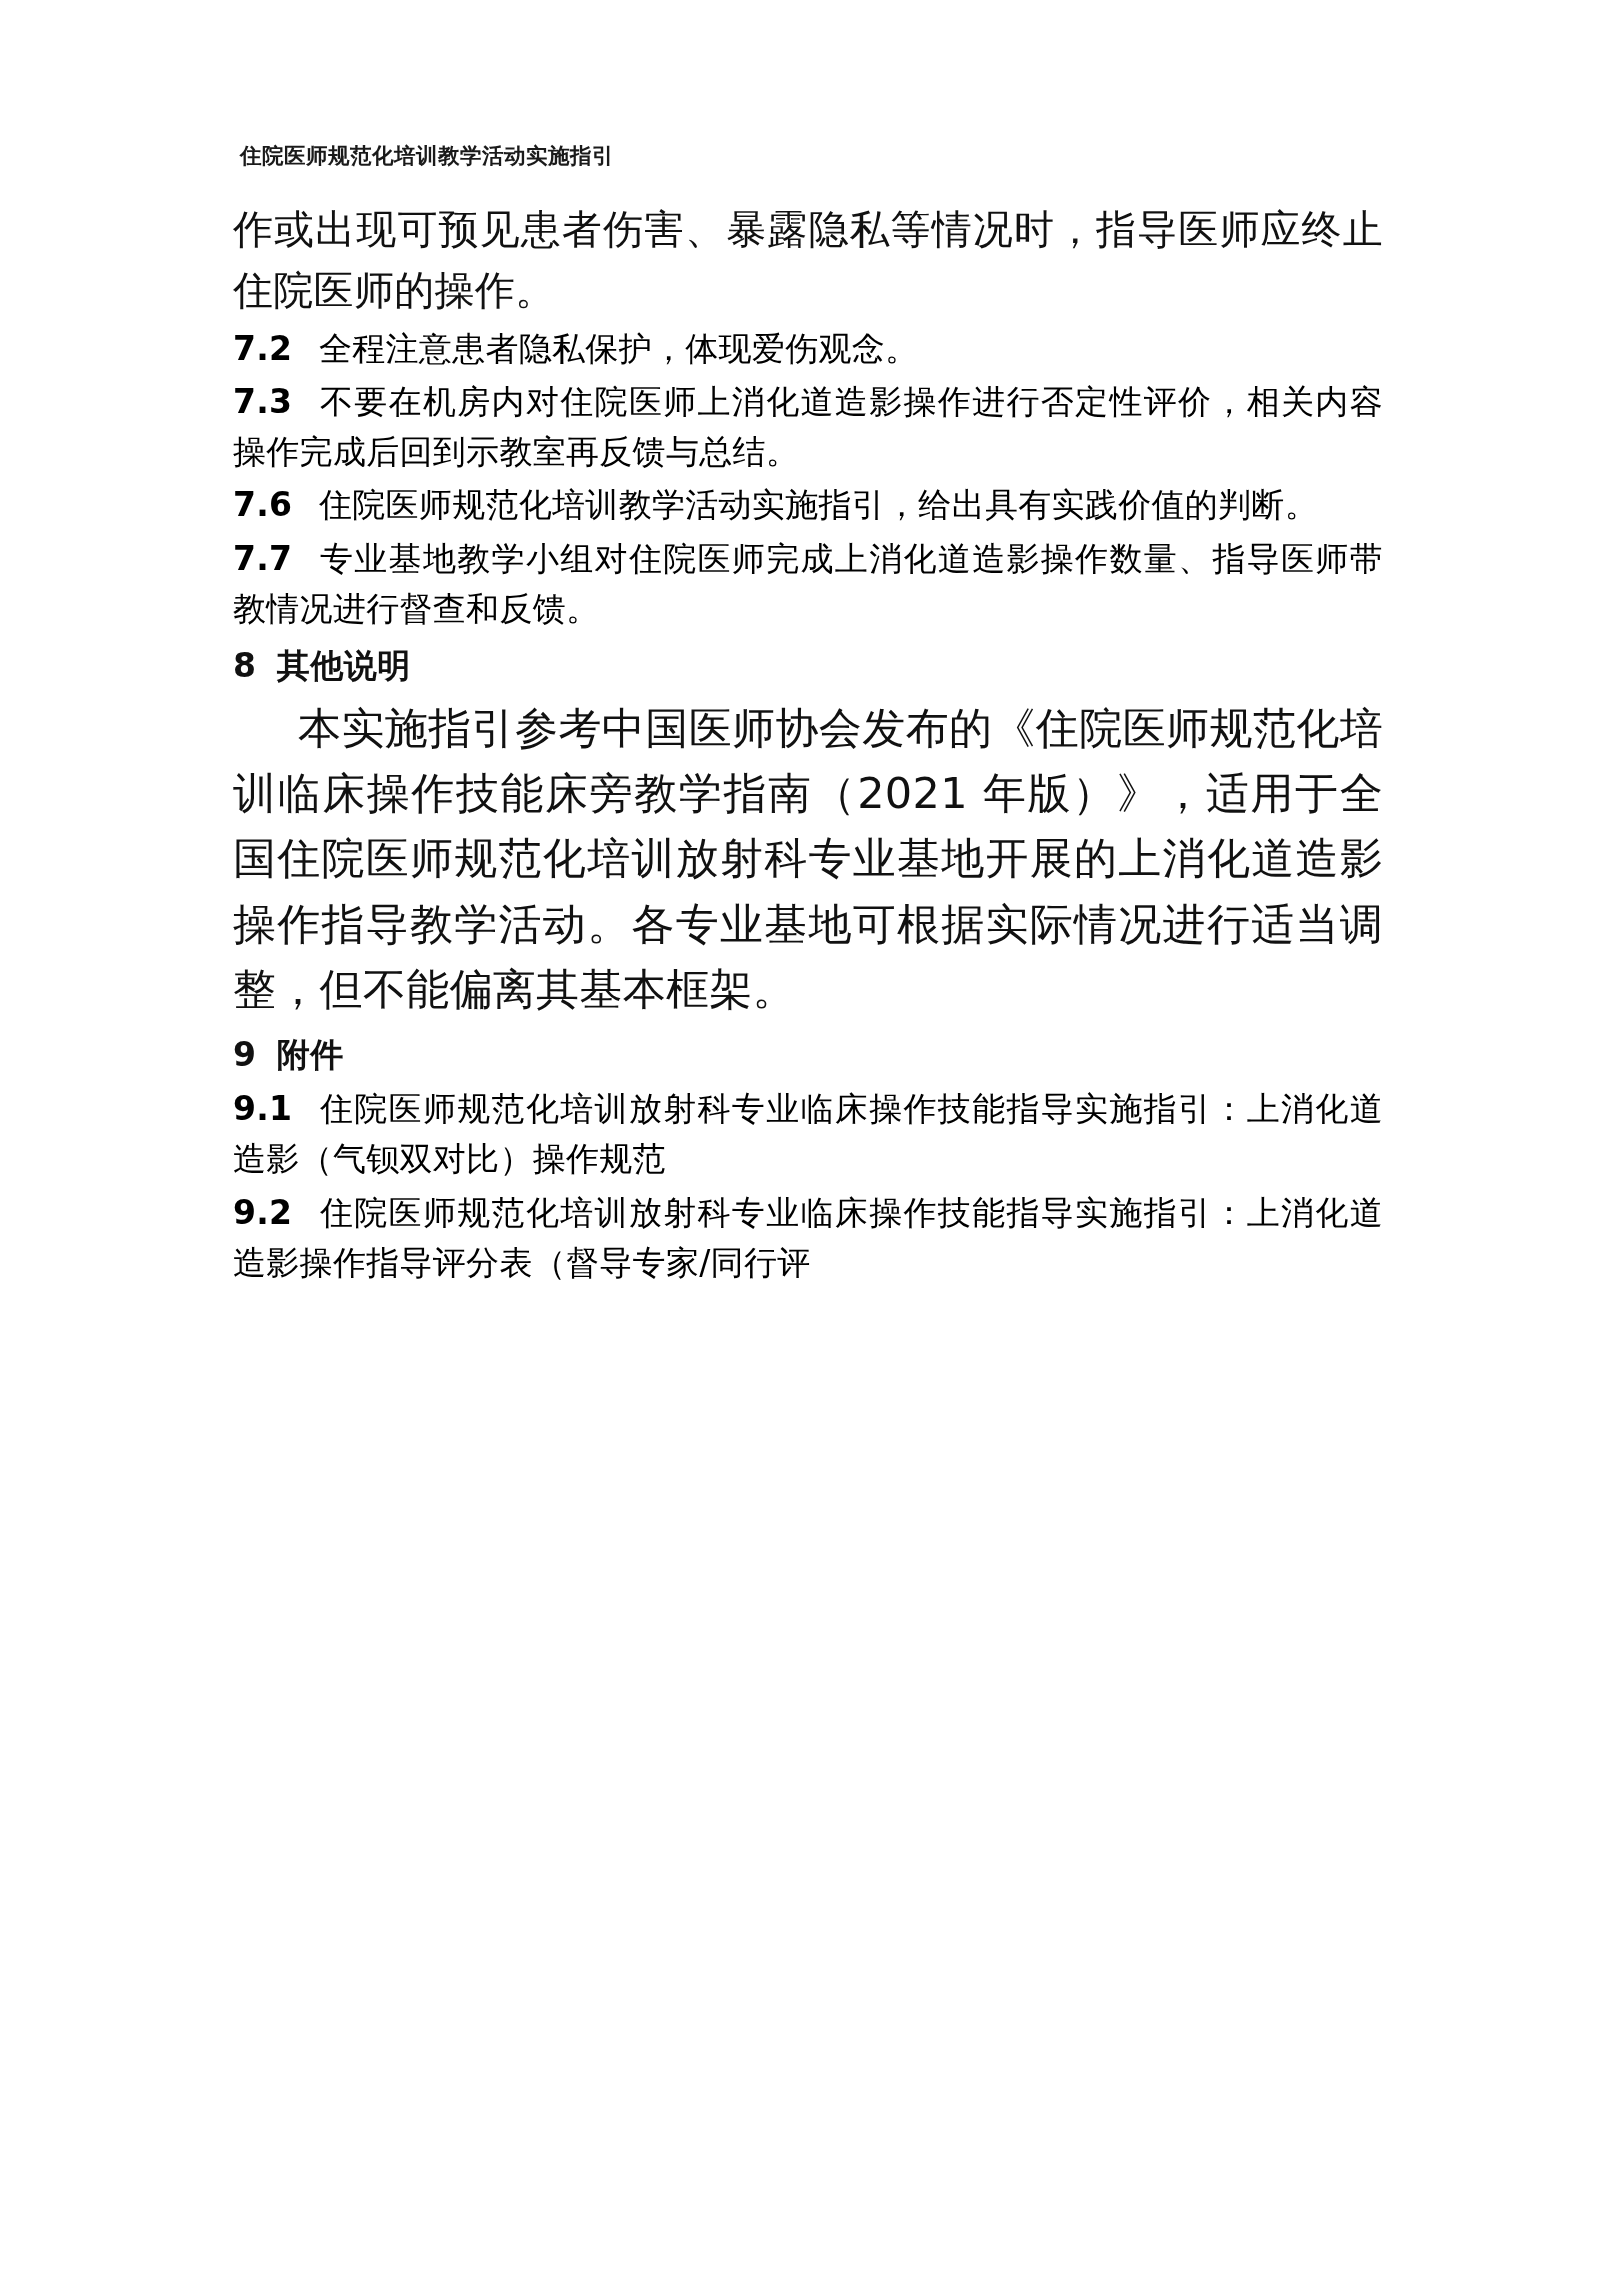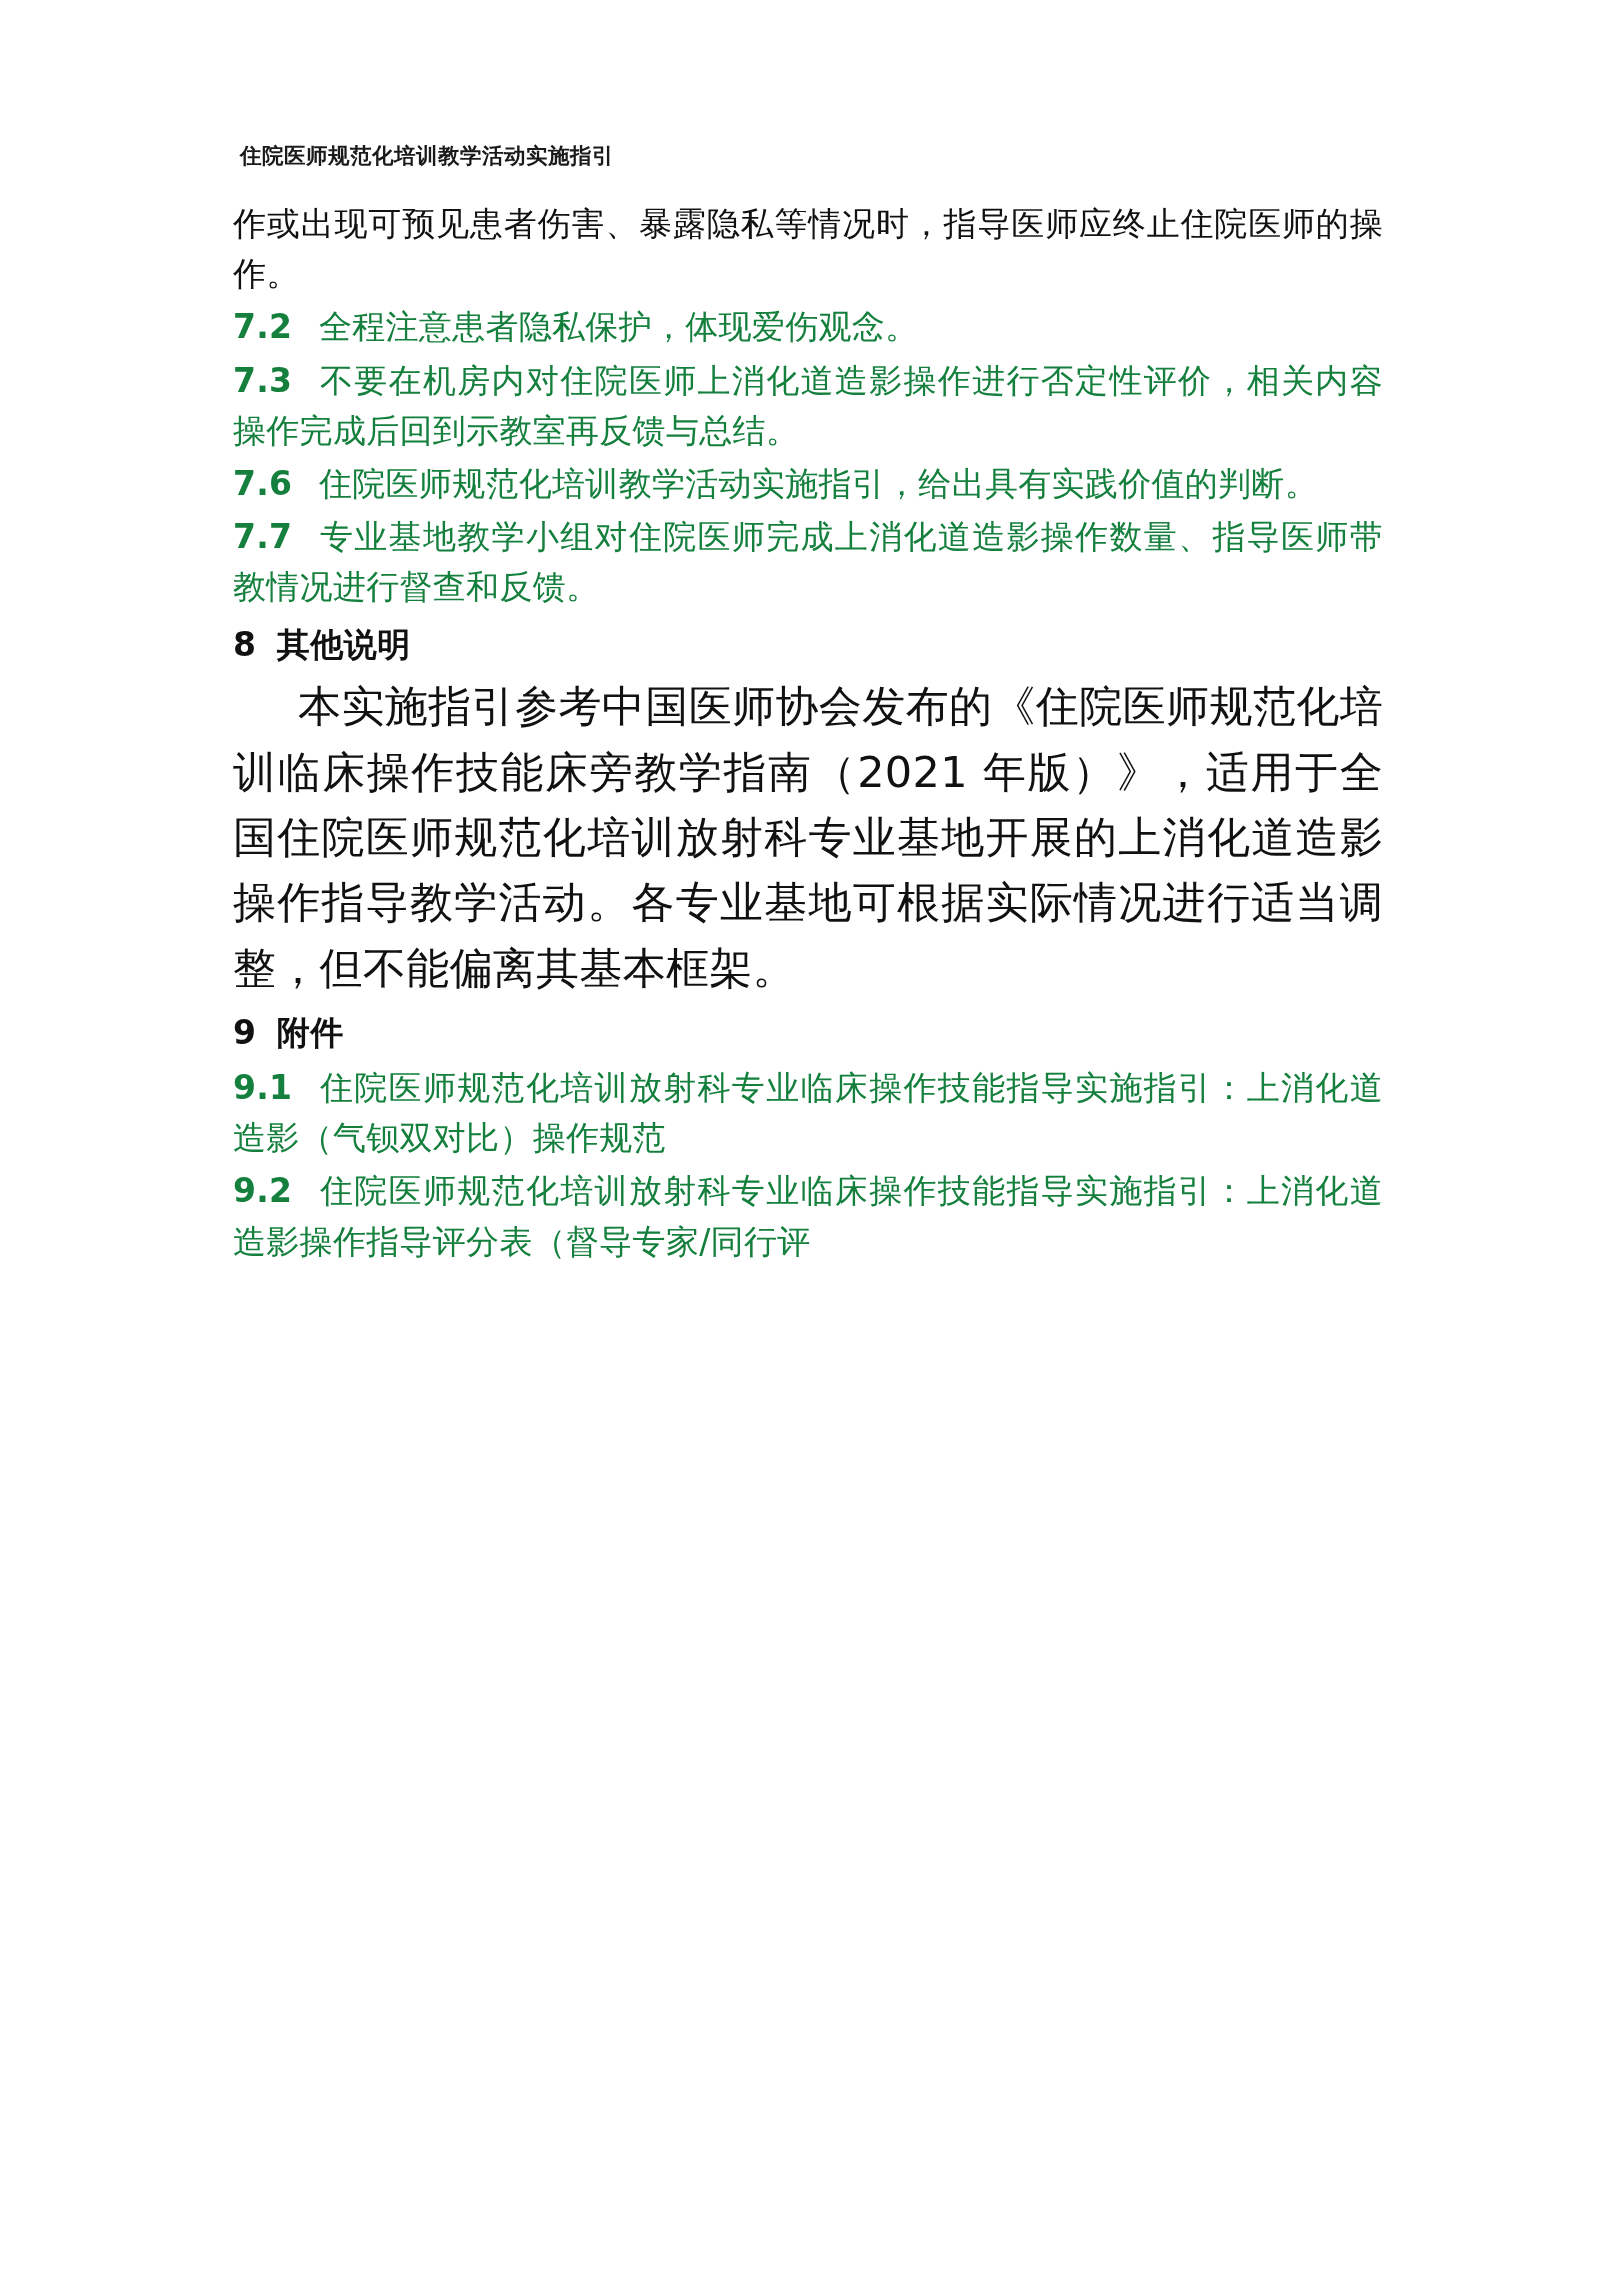--- a/index.html
+++ b/index.html
@@ -28,36 +28,36 @@
     letter-spacing: 0.5px;
     white-space: nowrap;
   }
   .content {
     position: absolute;
     left: 233px;
     top: 199px;
     width: 1150px;
   }
   .para {
-    font-size: 33px;
+    font-size: 40px;
     line-height: 1.52;
     color: #111111;
     margin: 0 0 3.1px 0;
     text-align: justify;
     text-justify: inter-character;
     letter-spacing: 0.3px;
   }
   .para.cont {
     text-indent: 0;
   }
   .numbered {
     position: relative;
     font-size: 33px;
     line-height: 1.52;
-    color: #15803d;
+    color: #000000;
     margin: 0 0 3.1px 0;
     text-align: justify;
     text-justify: inter-character;
     letter-spacing: 0.3px;
   }
   .num {
     font-weight: bold;
     font-family: "DejaVu Sans", sans-serif;
   }
   .gap {

